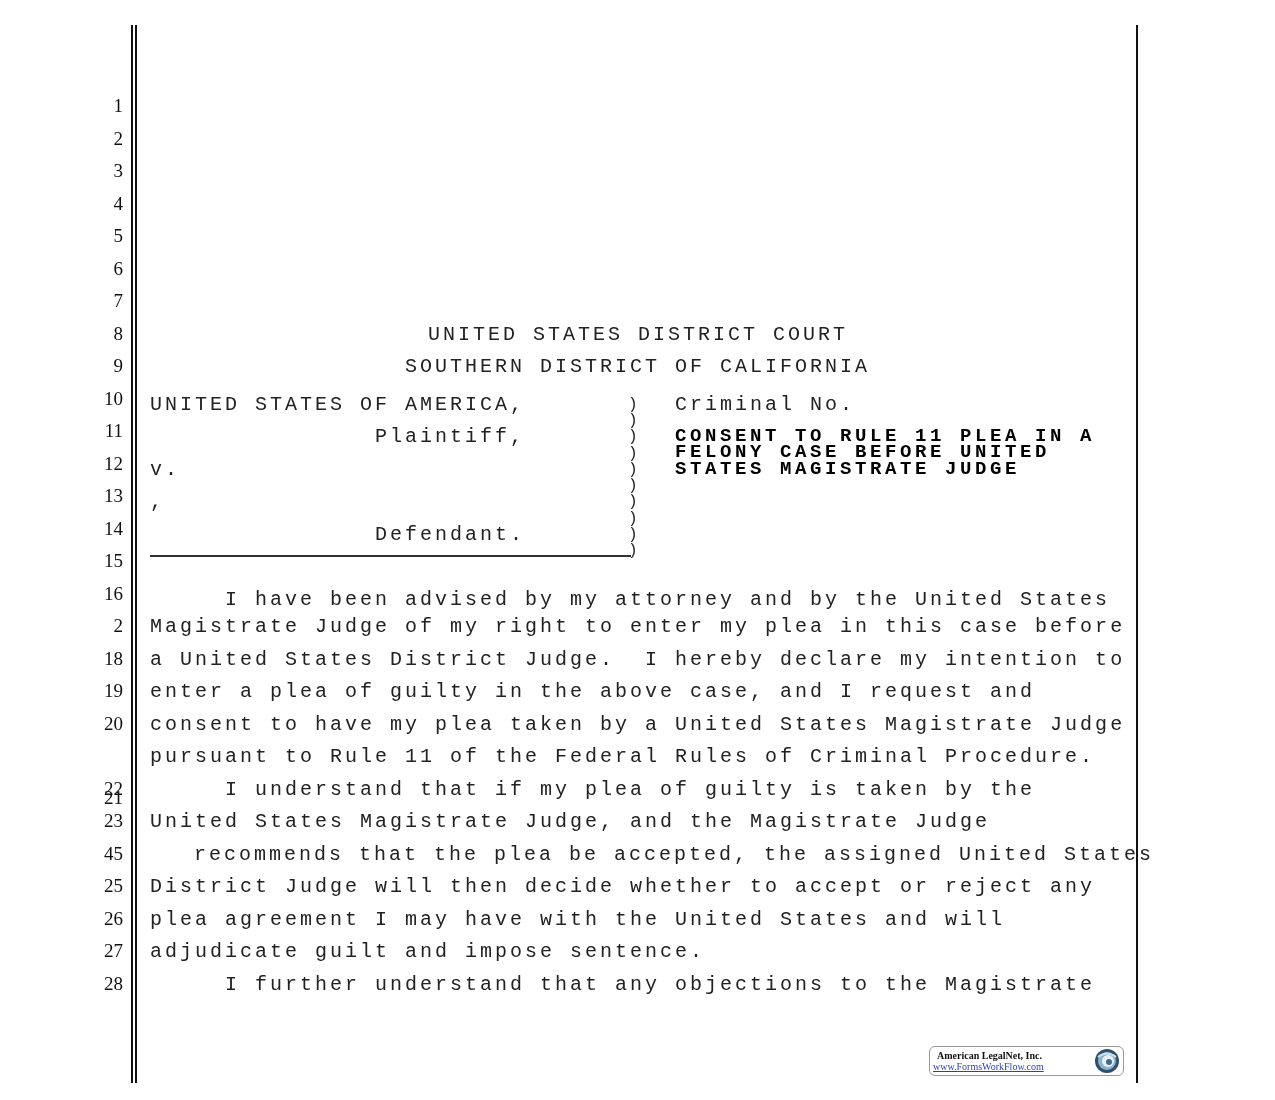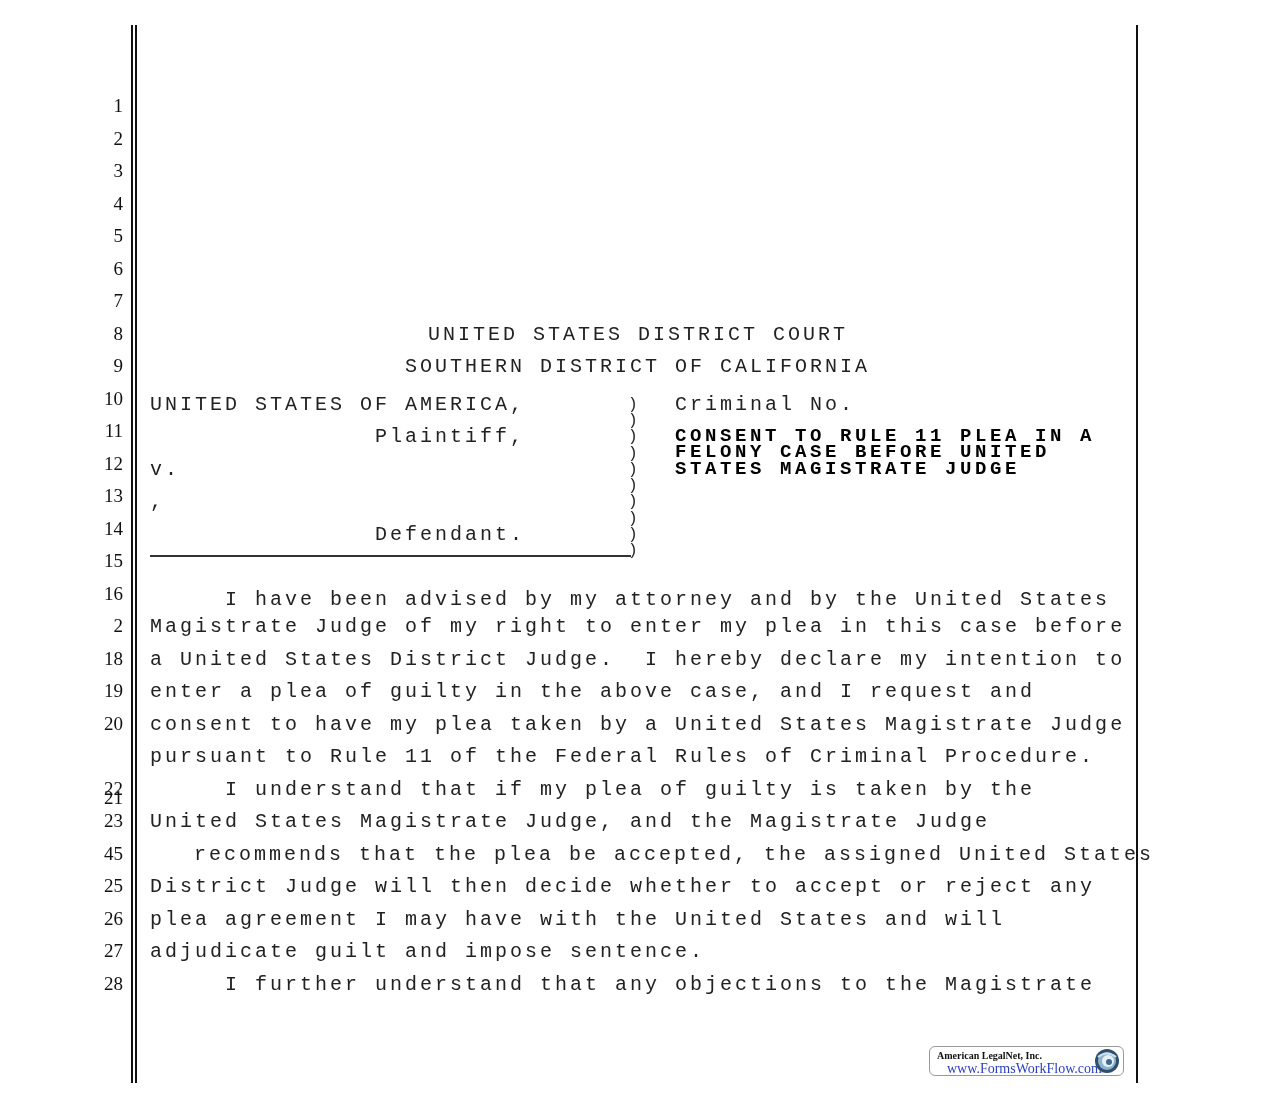--- a/index.html
+++ b/index.html
@@ -5,21 +5,21 @@
   html, body { margin:0; padding:0; background:#ffffff; }
   body { width:1275px; height:1100px; position:relative; overflow:hidden; font-family:"Liberation Mono", monospace; color:#1a1a1a; }
   .vline { position:absolute; background:#111; width:2px; }
   .lnum { position:absolute; right:1152px; width:40px; text-align:right; font-family:"Liberation Serif", serif; font-size:19px; line-height:20px; color:#111; }
   .mono { position:absolute; font-family:"Liberation Mono", monospace; font-size:20px; letter-spacing:3px; white-space:pre; line-height:20px; color:#222; }
   .bold { font-weight:bold; font-size:19px; letter-spacing:3.6px; color:#000; line-height:16.5px; }
   .paren { position:absolute; left:628px; font-family:"Liberation Mono", monospace; font-size:16px; line-height:16.3px; color:#222; white-space:pre; }
   .rule { position:absolute; left:150px; top:555px; width:481px; height:2px; background:#333; }
   .logo { position:absolute; left:929px; top:1046px; width:193px; height:28px; border:1px solid #999; border-radius:6px; background:#fff; }
   .logo .name { position:absolute; left:7px; top:3px; font-family:"Liberation Serif", serif; font-weight:bold; font-size:10px; color:#111; }
-  .logo .link { position:absolute; left:17px; top:14px; font-family:"Liberation Serif", serif; font-size:14px; color:#2a3fbf; }
+  .logo .link { position:absolute; left:3px; top:14px; font-family:"Liberation Serif", serif; font-size:10px; color:#2a3fbf; text-decoration:underline; }
   .logo .globe { position:absolute; right:3px; top:1px; width:26px; height:26px; }
 </style>
 </head>
 <body>
 
 <div class="vline" style="left:131px; top:25px; height:1058px;"></div>
 <div class="vline" style="left:135px; top:25px; height:1058px;"></div>
 <div class="vline" style="left:1136px; top:25px; height:1058px;"></div>
 
 <div>

